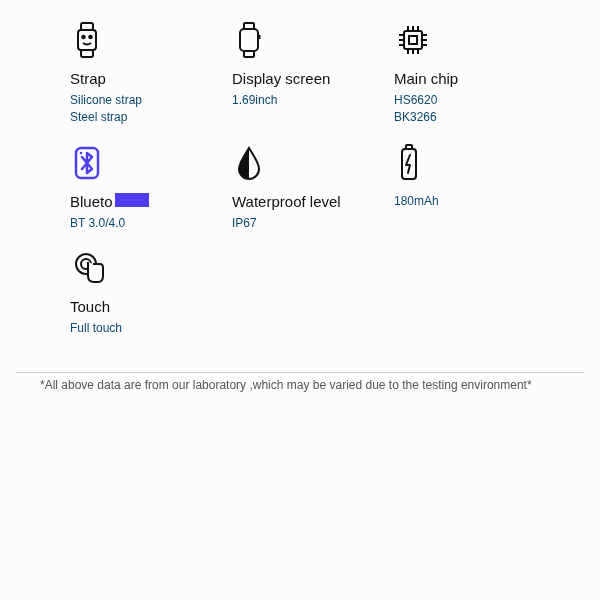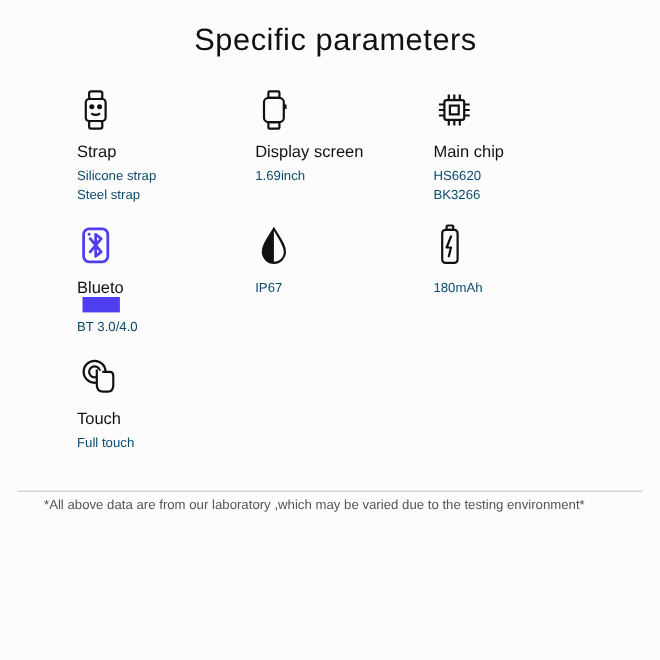--- a/index.html
+++ b/index.html
@@ -42,21 +42,21 @@
     font-weight: 500;
     color: #111;
     margin-bottom: 5px;
   }
   .desc {
     font-size: 12px;
     color: #0c4a6e;
     line-height: 1.45;
     white-space: pre-line;
   }
-  .bluetooth-label { display: inline-flex; align-items: center; flex-direction: column; }
+  .bluetooth-label { display: inline-flex; align-items: flex-start; }
   .bluetooth-label .blur {
     display: inline-block;
     width: 34px;
     height: 14px;
     background: #4f3ef0;
     margin-left: 2px;
   }
   hr.divider {
     border: none;
     border-top: 1px solid #c8c8c8;
@@ -66,21 +66,20 @@
     font-size: 12px;
     color: #555;
     padding: 0 40px;
     line-height: 1.4;
   }
 </style>
 </head>
 <body>
 
 <div class="container">
-  <h1 class="title">Specific parameters</h1>
 
   <div class="grid">
 
     <div class="cell">
       <div class="icon-wrap">
         <svg width="34" height="38" viewBox="0 0 34 38" fill="none" stroke="#111" stroke-width="2">
           <rect x="11" y="2" width="12" height="7" rx="2"></rect>
           <rect x="8" y="9" width="18" height="20" rx="3"></rect>
           <rect x="11" y="29" width="12" height="7" rx="2"></rect>
           <circle cx="13.5" cy="16" r="1.3" fill="#111"></circle>
@@ -147,20 +146,21 @@
     </div>
 
     <div class="cell">
       <div class="icon-wrap">
         <svg width="34" height="38" viewBox="0 0 34 38">
           <path d="M17 4 C11 14 7 19 7 25 A10 10 0 0 0 27 25 C27 19 23 14 17 4 Z" fill="#111"></path>
           <path d="M17 4 C17 14 17 35 17 35 A10 10 0 0 0 27 25 C27 19 23 14 17 4 Z" fill="#fcfcfc"></path>
           <path d="M17 4 C11 14 7 19 7 25 A10 10 0 0 0 27 25 C27 19 23 14 17 4 Z" fill="none" stroke="#111" stroke-width="2"></path>
         </svg>
       </div>
+      <div class="label">Waterproof level</div>
       <div class="desc">IP67</div>
     </div>
 
 
     <div class="cell">
       <div class="icon-wrap">
         <svg width="30" height="40" viewBox="0 0 30 40" fill="none" stroke="#111" stroke-width="2">
           <rect x="12" y="2" width="6" height="4" rx="1"></rect>
           <rect x="8" y="6" width="14" height="30" rx="3"></rect>
           <path d="M16 12 L12 22 L16 22 L14 30" stroke-linecap="round" stroke-linejoin="round"></path>

